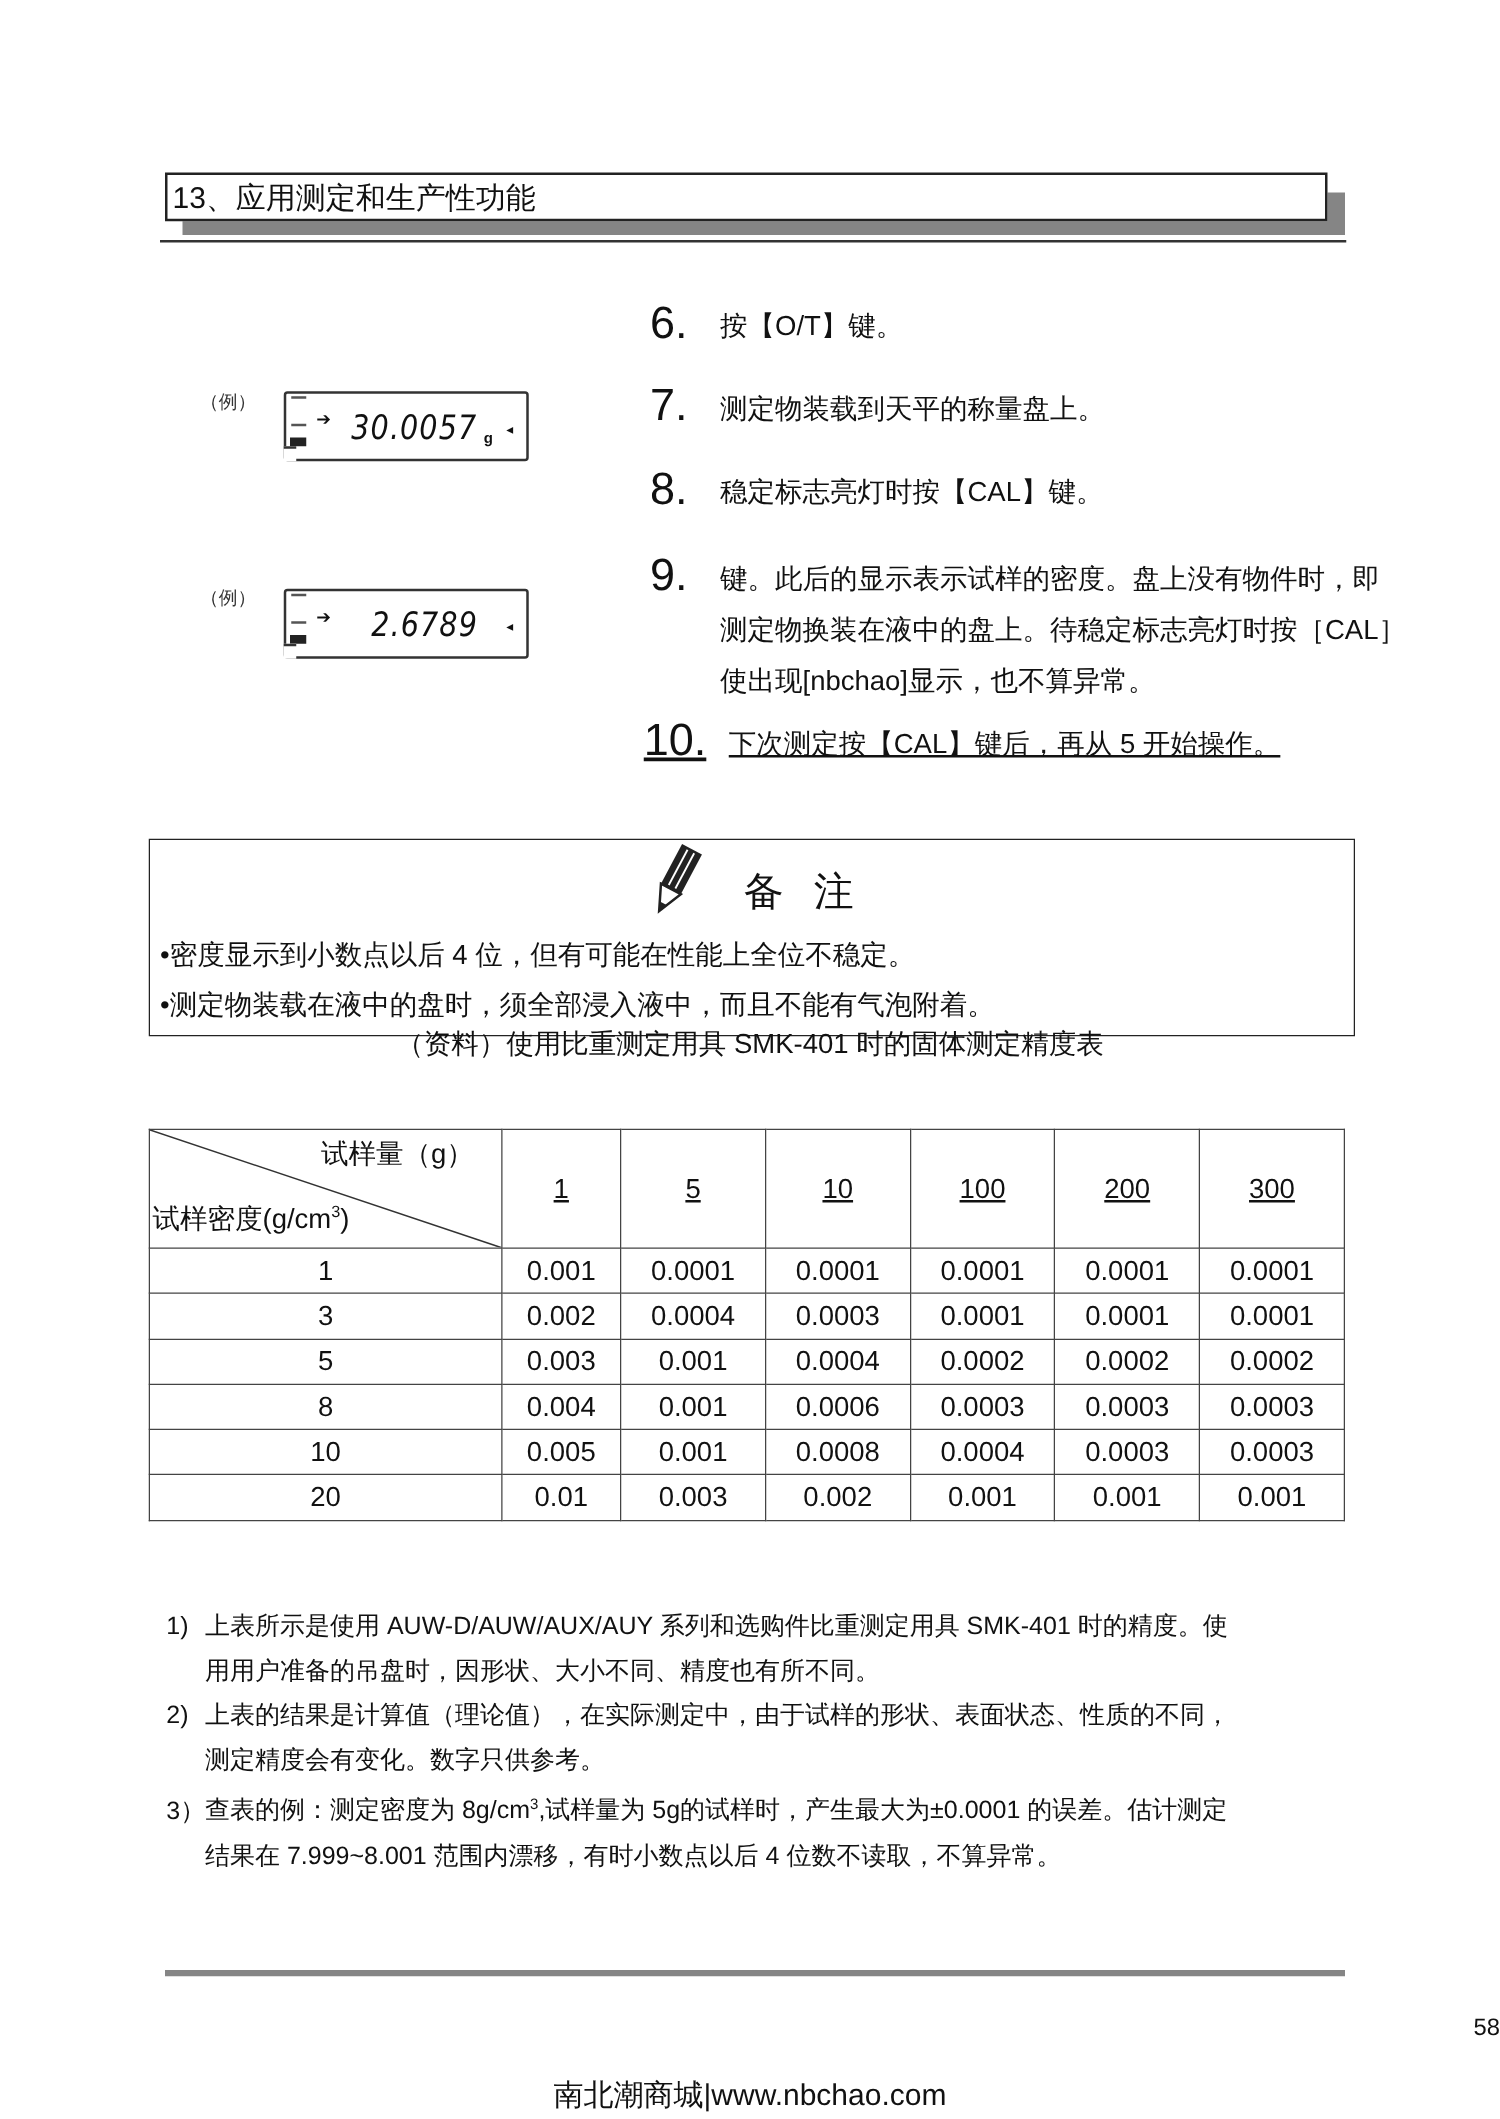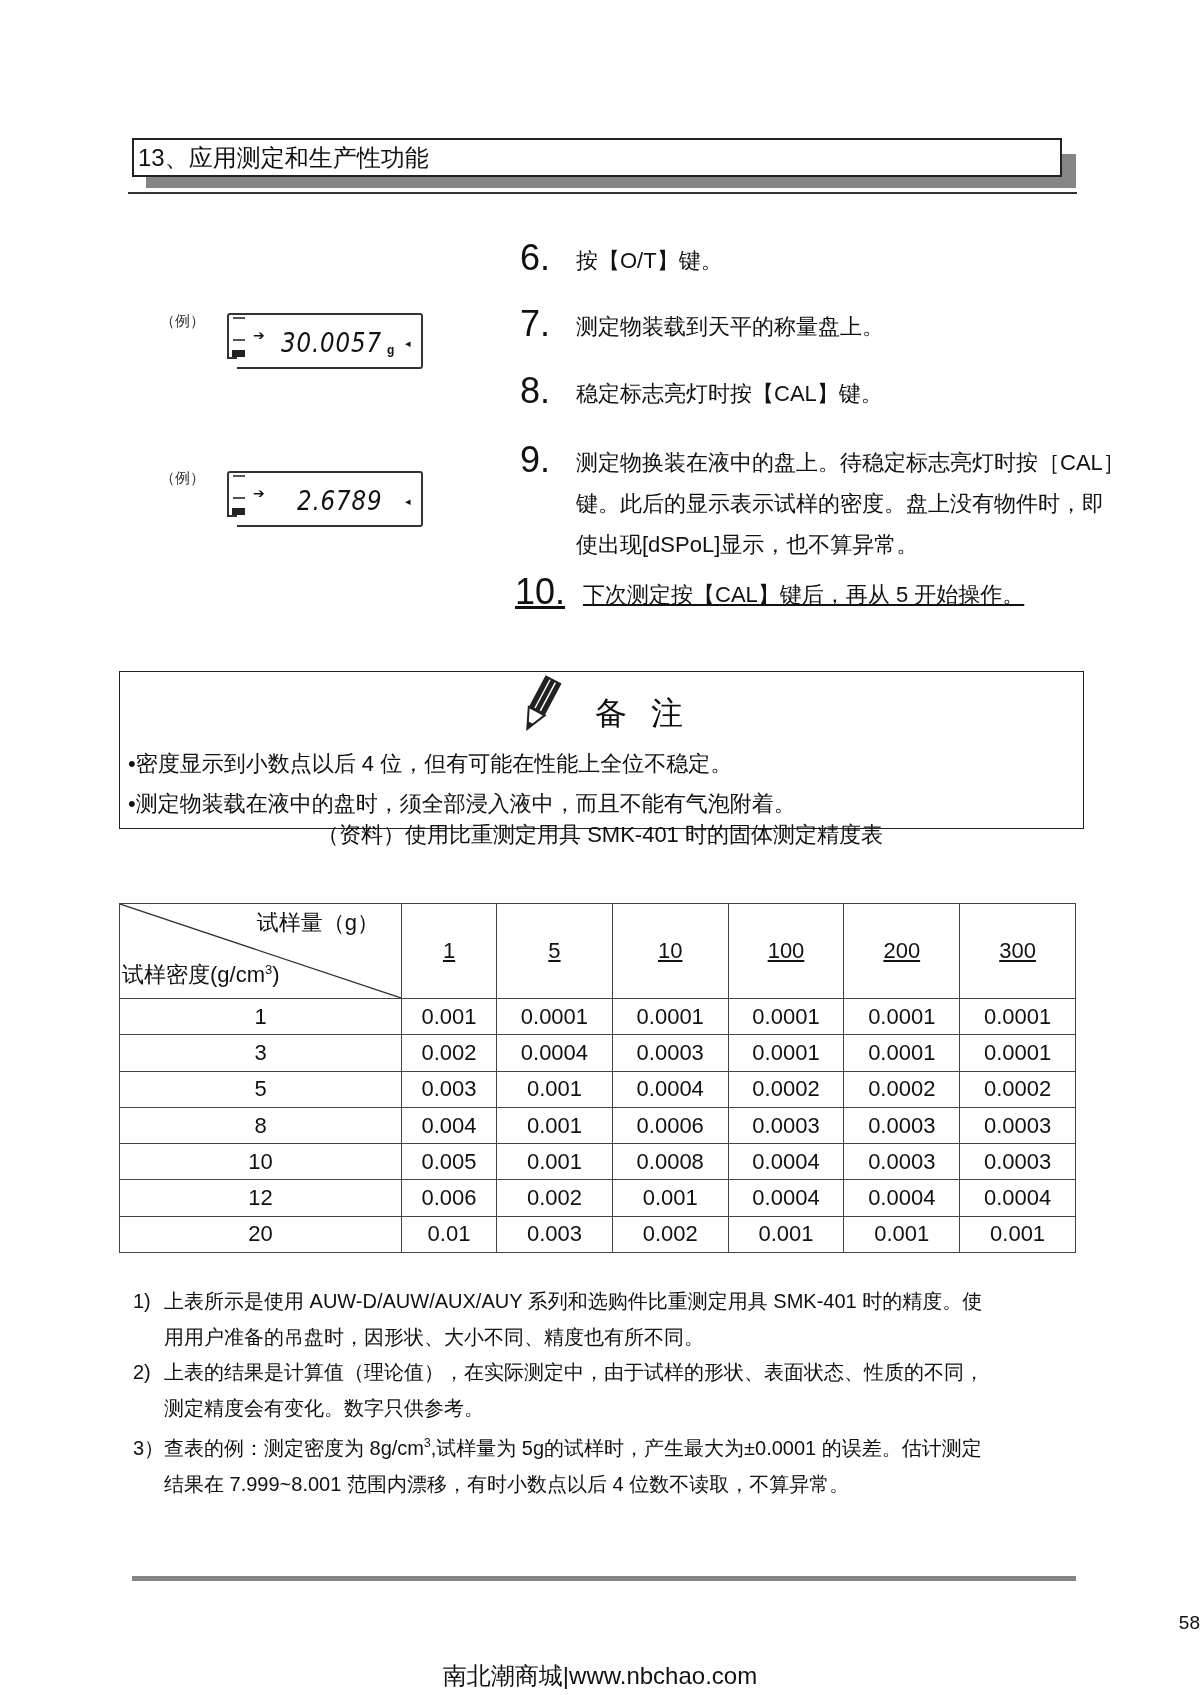--- a/index.html
+++ b/index.html
@@ -101,23 +101,23 @@
 </div>
 <div class="step" style="top:371px;">
   <span class="num">8.</span>
   <div class="txt">
       <div>稳定标志亮灯时按【CAL】键。</div>
     </div>
 </div>
 <div class="step" style="top:440px;">
   <span class="num">9.</span>
   <div class="txt">
+    <div>键。此后的显示表示试样的密度。盘上没有物件时，即</div>
     <div>测定物换装在液中的盘上。待稳定标志亮灯时按［CAL］</div>
-    <div>键。此后的显示表示试样的密度。盘上没有物件时，即</div>
-    <div>使出现[dSPoL]显示，也不算异常。</div>
+    <div>使出现[nbchao]显示，也不算异常。</div>
   </div>
 </div>
 <div class="step step-wide" style="left:515px; top:572px;text-decoration:underline;">
   <span class="num">10.</span>
   <div class="txt">
       <div>下次测定按【CAL】键后，再从 5 开始操作。</div>
     </div>
 </div>
 
 <div class="note-box">
@@ -196,29 +196,20 @@
       <tr>
         <td>10</td>
         <td>0.005</td>
         <td>0.001</td>
         <td>0.0008</td>
         <td>0.0004</td>
         <td>0.0003</td>
         <td>0.0003</td>
       </tr>
       <tr>
-        <td>12</td>
-        <td>0.006</td>
-        <td>0.002</td>
-        <td>0.001</td>
-        <td>0.0004</td>
-        <td>0.0004</td>
-        <td>0.0004</td>
-      </tr>
-      <tr>
         <td>20</td>
         <td>0.01</td>
         <td>0.003</td>
         <td>0.002</td>
         <td>0.001</td>
         <td>0.001</td>
         <td>0.001</td>
       </tr>
     </tbody>
 </table>

